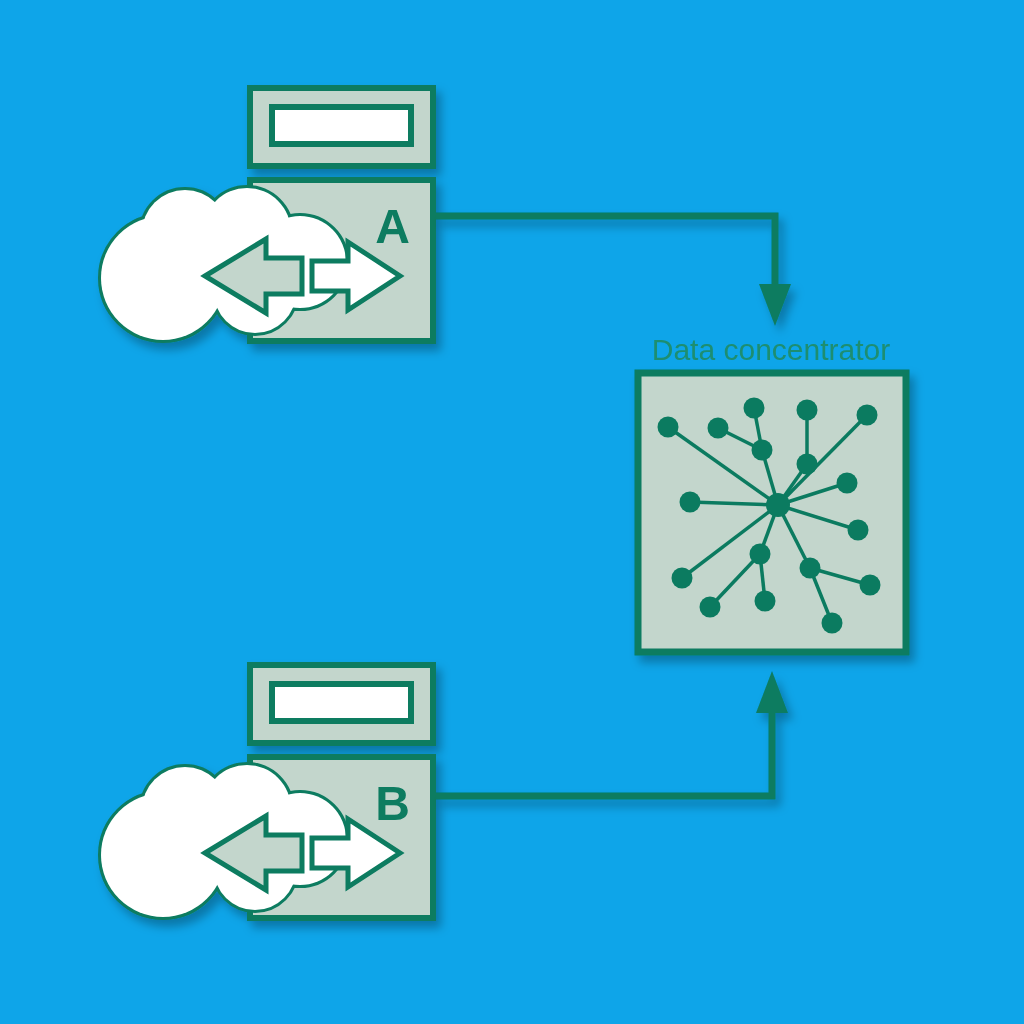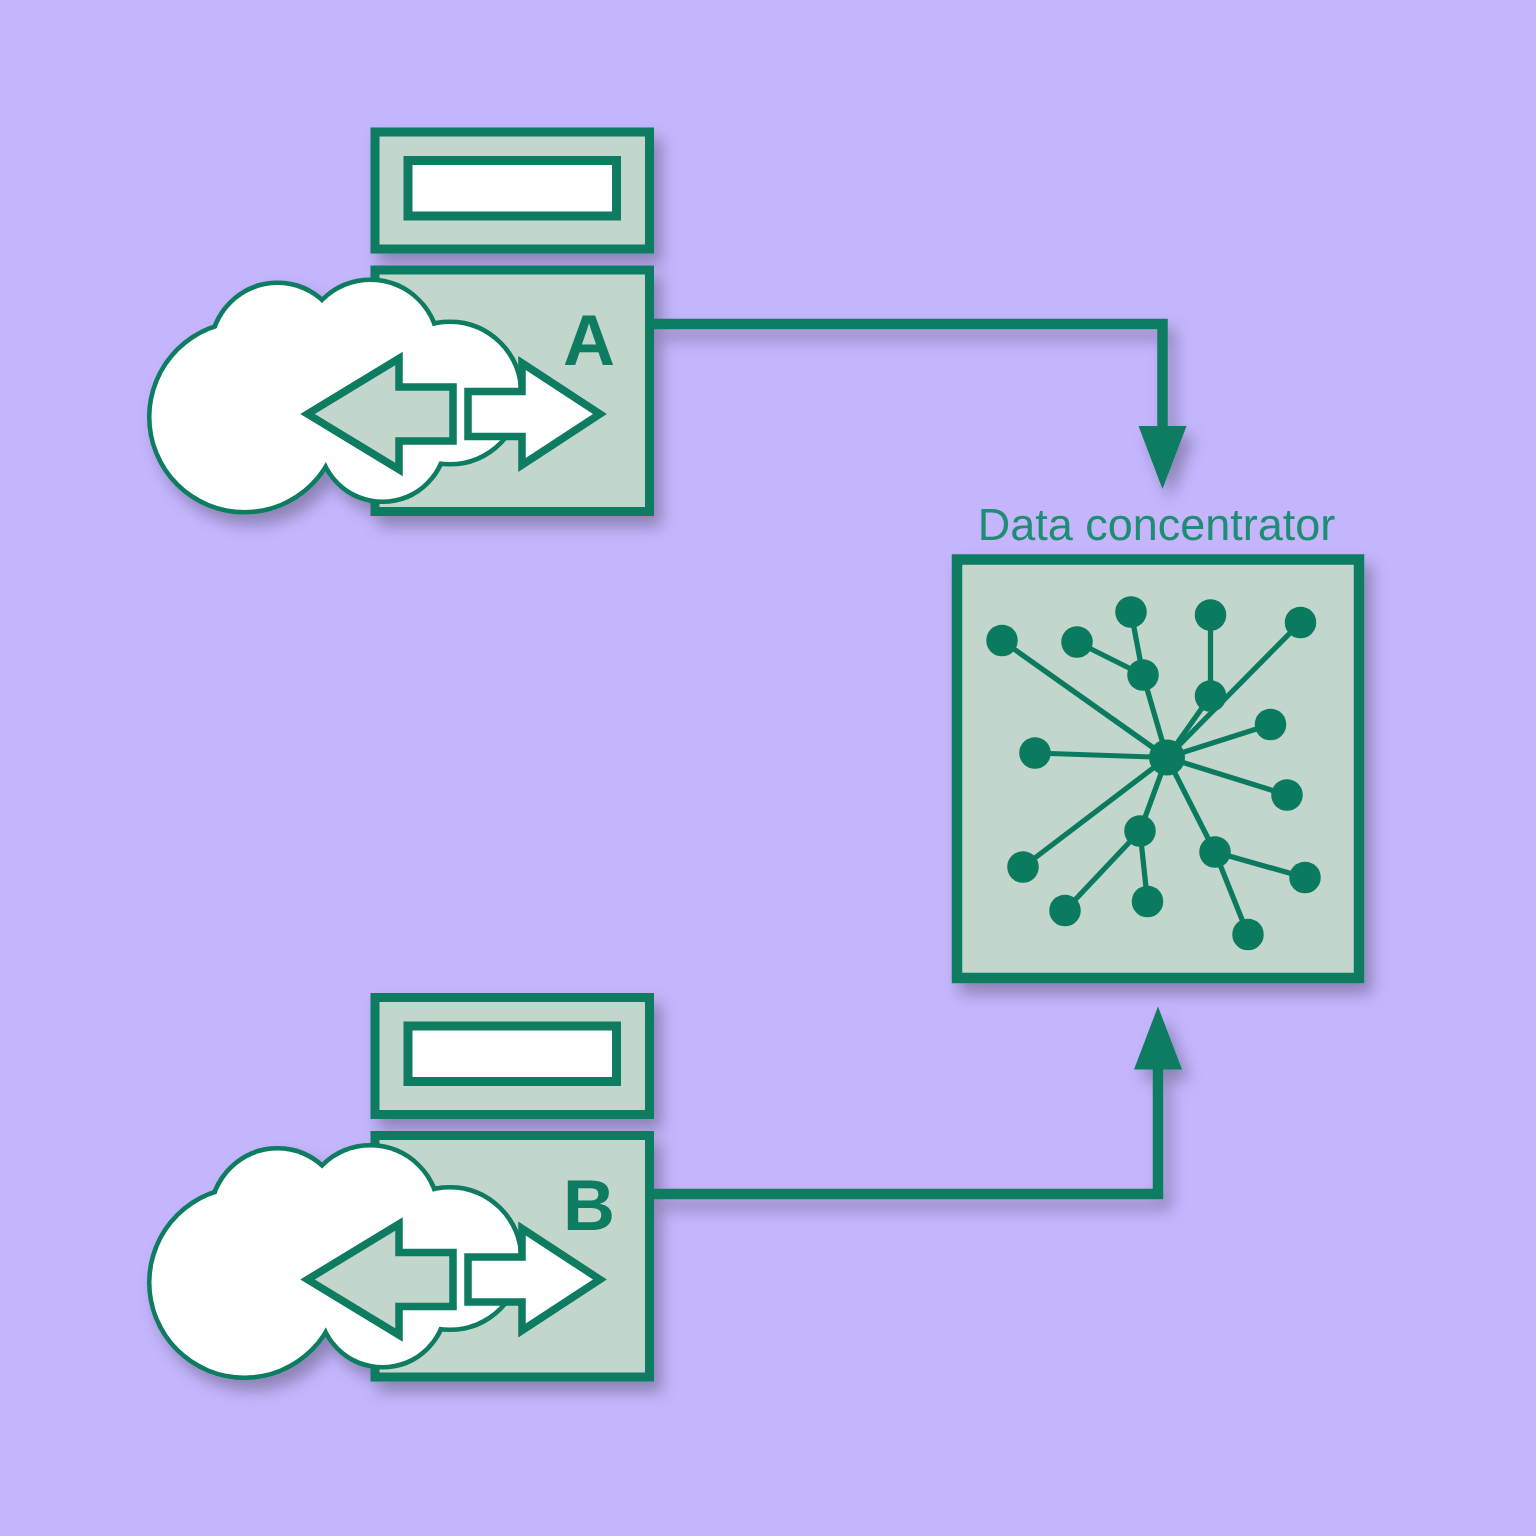--- a/index.html
+++ b/index.html
@@ -8,21 +8,21 @@
     --title: #1d8e71;
     --white: #ffffff;
   }
   * { margin: 0; padding: 0; box-sizing: border-box; }
   body {
     width: 1024px; height: 1024px;
     background: #ffffff;
     font-family: "Liberation Sans", "DejaVu Sans", sans-serif;
     overflow: hidden;
   }
-  .stage { position: relative; width: 1024px; height: 1024px; background: #c4b5fd; }
+  .stage { position: relative; width: 1024px; height: 1024px; background: #0ea5e9; }
   svg { position: absolute; inset: 0; }
 
   .box      { fill: var(--fill, #c3d6cc); stroke: var(--stroke, #0b7b60); stroke-width: 6; }
   .concentrator-box { stroke-width: 7; }
   .slot     { fill: var(--white, #fff); stroke: var(--stroke, #0b7b60); stroke-width: 6; }
   .cloud-stroke { fill: var(--white, #fff); stroke: var(--stroke, #0b7b60); stroke-width: 6; }
   .cloud-fill   { fill: var(--white, #fff); }
   .arrow-left  { fill: var(--fill, #c3d6cc); stroke: var(--stroke, #0b7b60); stroke-width: 5; stroke-linejoin: miter; }
   .arrow-right { fill: var(--white, #fff);   stroke: var(--stroke, #0b7b60); stroke-width: 5; stroke-linejoin: miter; }
   .connector      { stroke: var(--stroke, #0b7b60); stroke-width: 7; fill: none; }

